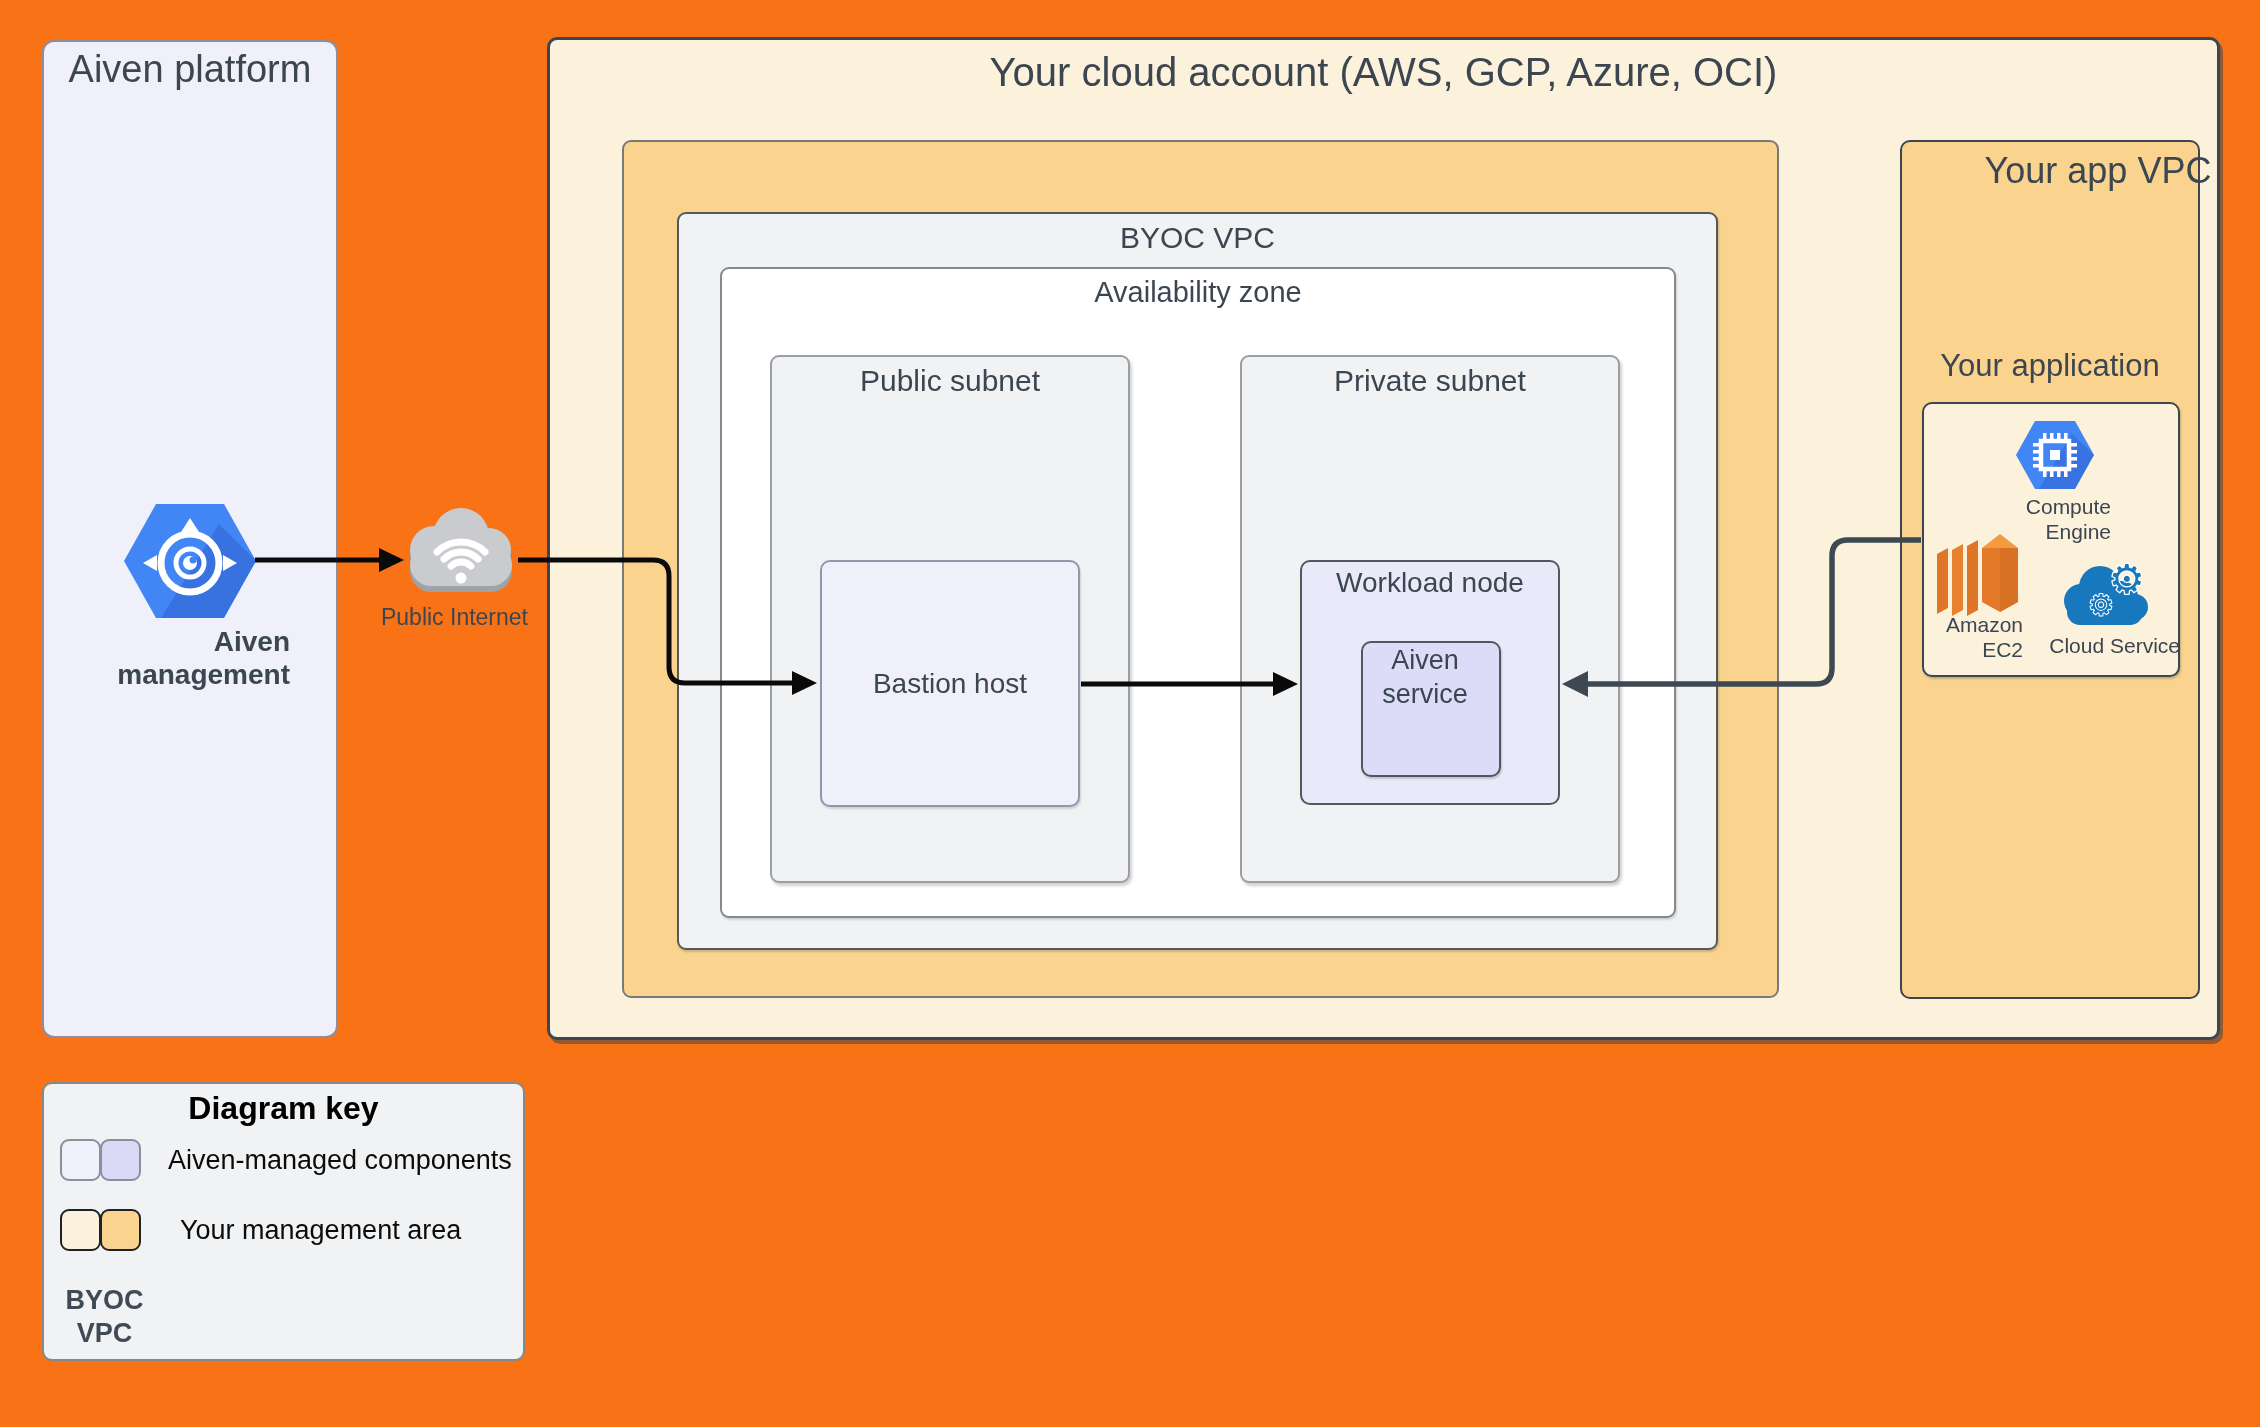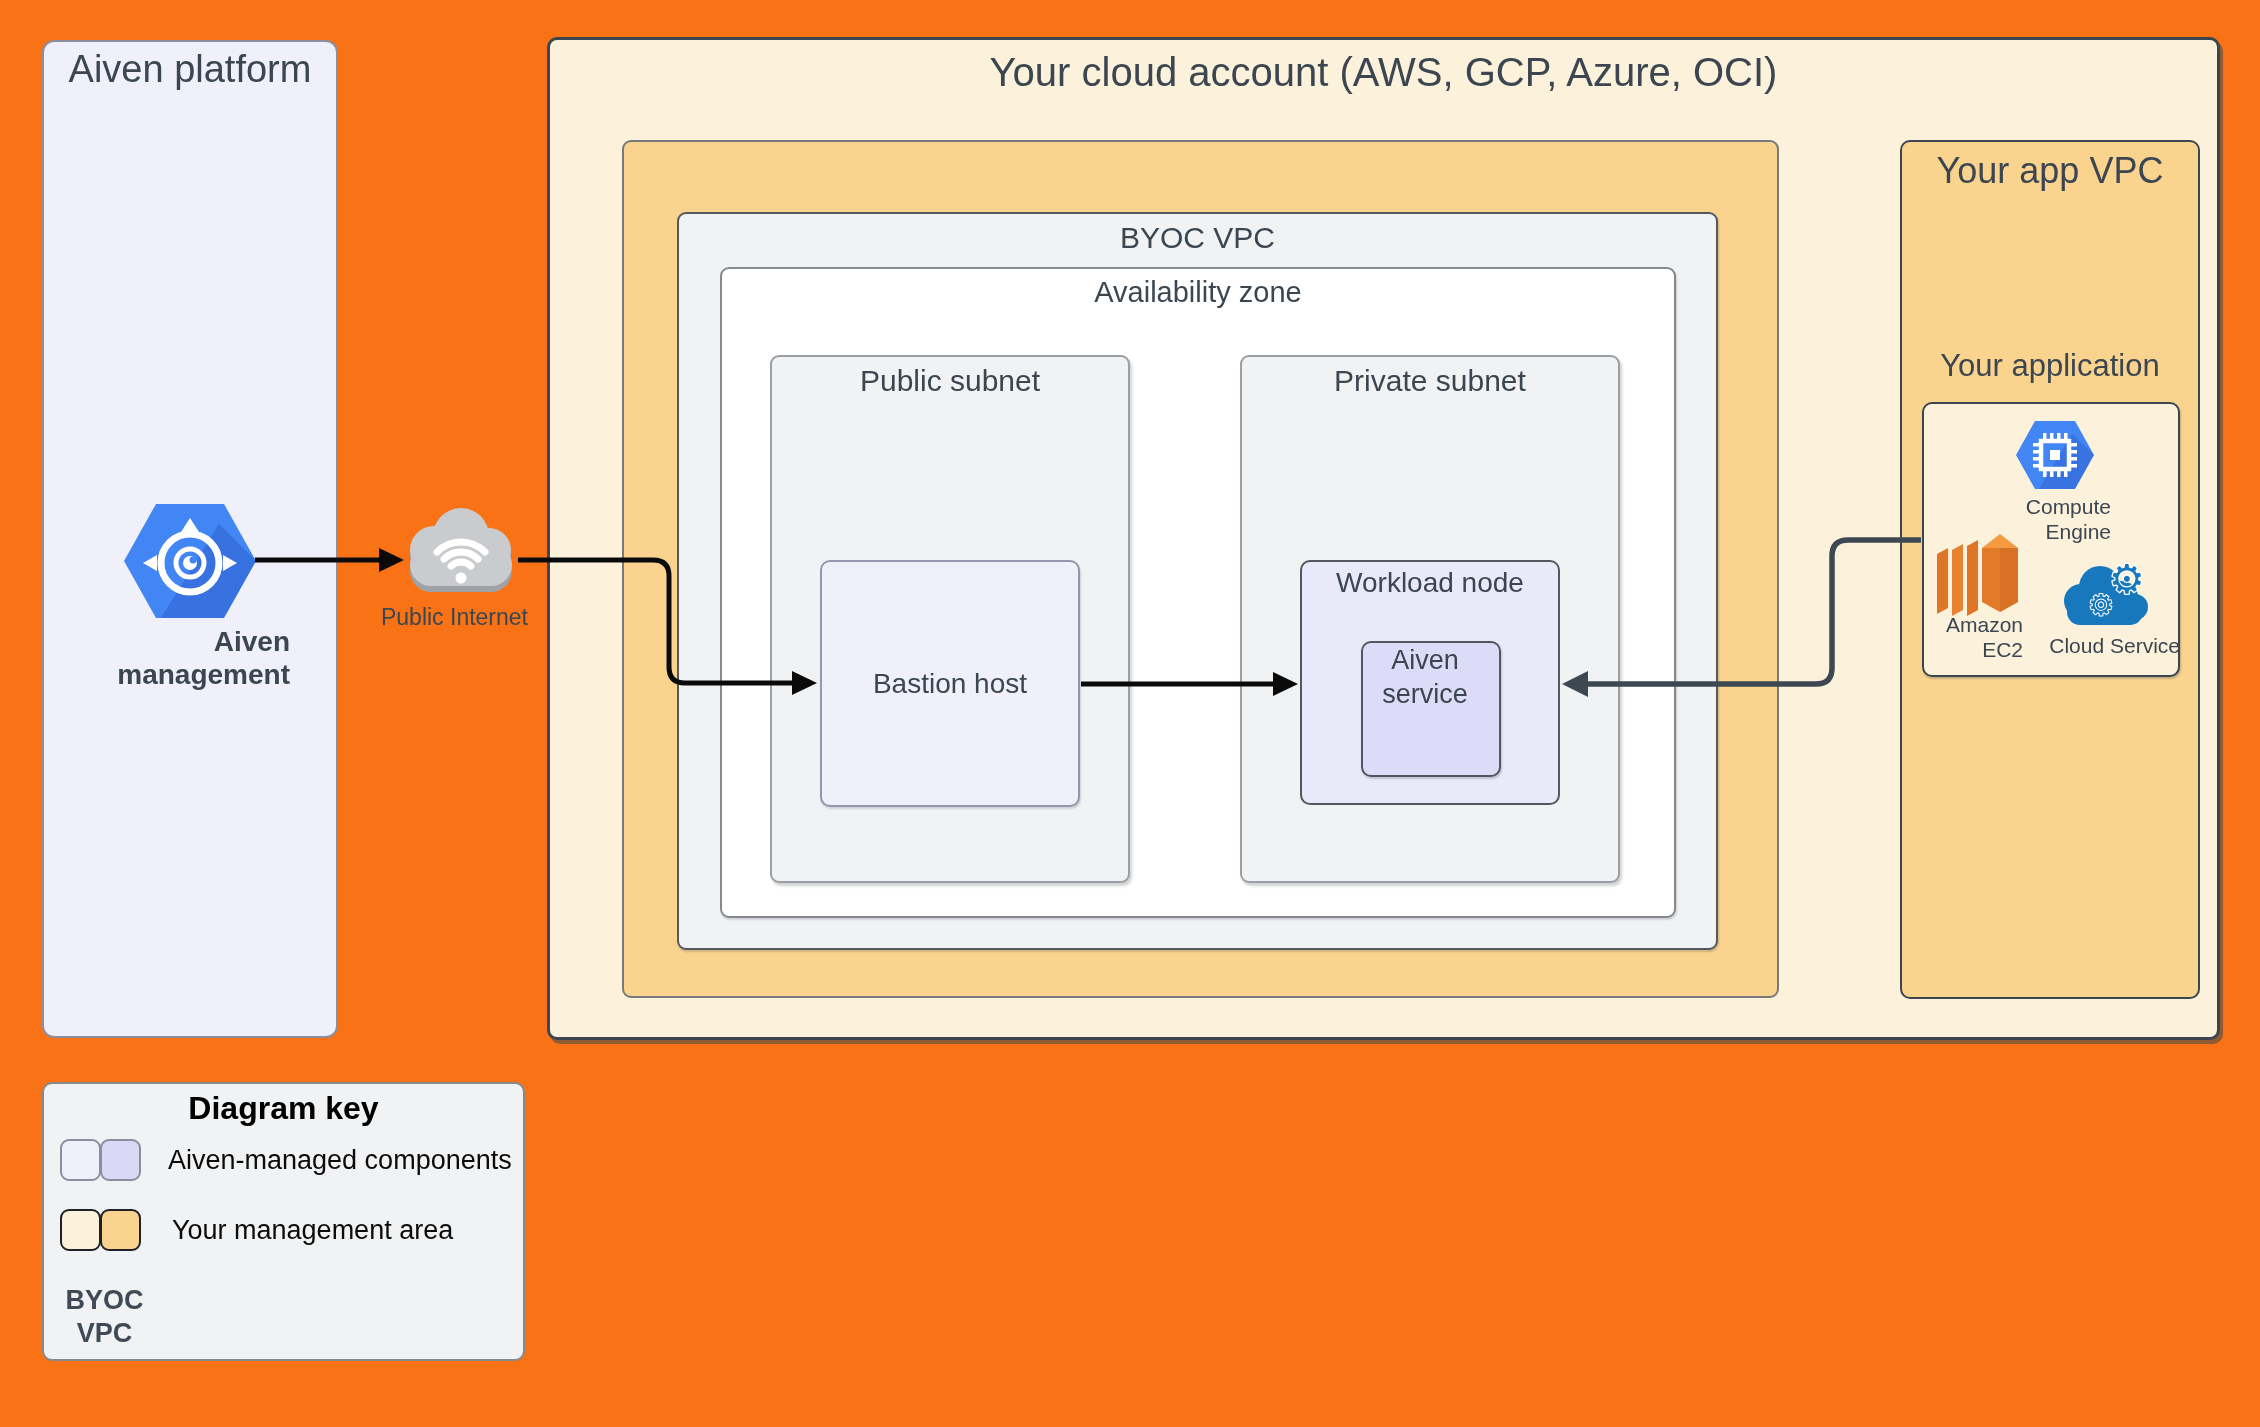--- a/index.html
+++ b/index.html
@@ -118,21 +118,21 @@
   <div class="box f-lav-light" id="bastion-host" style="left:820px;top:560px;width:260px;height:247px;"></div>
   <div class="lbl flexc" style="left:820px;top:560px;width:260px;height:247px;font-size:28px;">Bastion host</div>
 
   <div class="box" id="workload-node" style="left:1300px;top:560px;width:260px;height:245px;"></div>
   <div class="title" style="left:1300px;top:567px;width:260px;font-size:28px;">Workload node</div>
 
   <div class="box f-lav" id="aiven-service" style="left:1361px;top:641px;width:140px;height:136px;"></div>
   <div class="lbl flexc" style="left:1361px;top:610px;width:128px;height:136px;font-size:27px;line-height:1.25;">Aiven service</div>
 
   <div class="box f-orange" id="app-vpc" style="left:1900px;top:140px;width:300px;height:859px;"></div>
-  <div class="title" style="left:1900px;top:150px;width:300px;font-size:36px;">Your app VPC</div>
+  <div class="title" style="left:1900px;top:150px;width:300px;font-size:36px;padding-left:48px;">Your app VPC</div>
   <div class="title" style="left:1900px;top:348px;width:300px;font-size:31px;">Your application</div>
   <div class="box f-cream" id="your-application" style="left:1922px;top:402px;width:258px;height:275px;"></div>
 
   <div class="abs" style="left:2015px;top:420px;width:80px;height:70px;">
     <svg width="80" height="70" viewBox="0 0 80 70">
       <defs>
           <clipPath id="hexclip2">
             <polygon points="20,1 60,1 79,35 60,69 20,69 1,35"></polygon>
           </clipPath>
         </defs>
@@ -191,21 +191,21 @@
 
   <div class="box f-gray" id="diagram-key" style="left:42px;top:1082px;width:483px;height:279px;"></div>
   <div id="key-title" style="left:42px;top:1090px;width:483px;">Diagram key</div>
 
   <div class="swatch sw-border-gray" style="left:60px;top:1139px;background:#F0F0FB;"></div>
   <div class="swatch sw-border-gray" style="left:100px;top:1139px;background:#D9D9F5;"></div>
   <div class="key-label" style="left:168px;top:1139px;height:42px;width:345px;">Aiven-managed components</div>
 
   <div class="swatch sw-border-dark" style="left:60px;top:1209px;background:#FCF2DC;"></div>
   <div class="swatch sw-border-dark" style="left:100px;top:1209px;background:#FAD48E;"></div>
-  <div class="key-label" style="left:172px;top:1209px;height:42px;width:345px;">Your management area</div>
+  <div class="key-label" style="left:180px;top:1209px;height:42px;width:345px;">Your management area</div>
 
   <div id="key-byoc-sym" style="left:52px;top:1284px;width:105px;">BYOC VPC</div>
 
   <svg id="arrow-layer" viewBox="0 0 2260 1427">
 
     <g>
       <path d="M255 560 H 381" stroke="#0A0A0A" stroke-width="5" fill="none"></path>
       <polygon points="404,560 379,548 379,572" fill="#0A0A0A"></polygon>
     </g>
 

